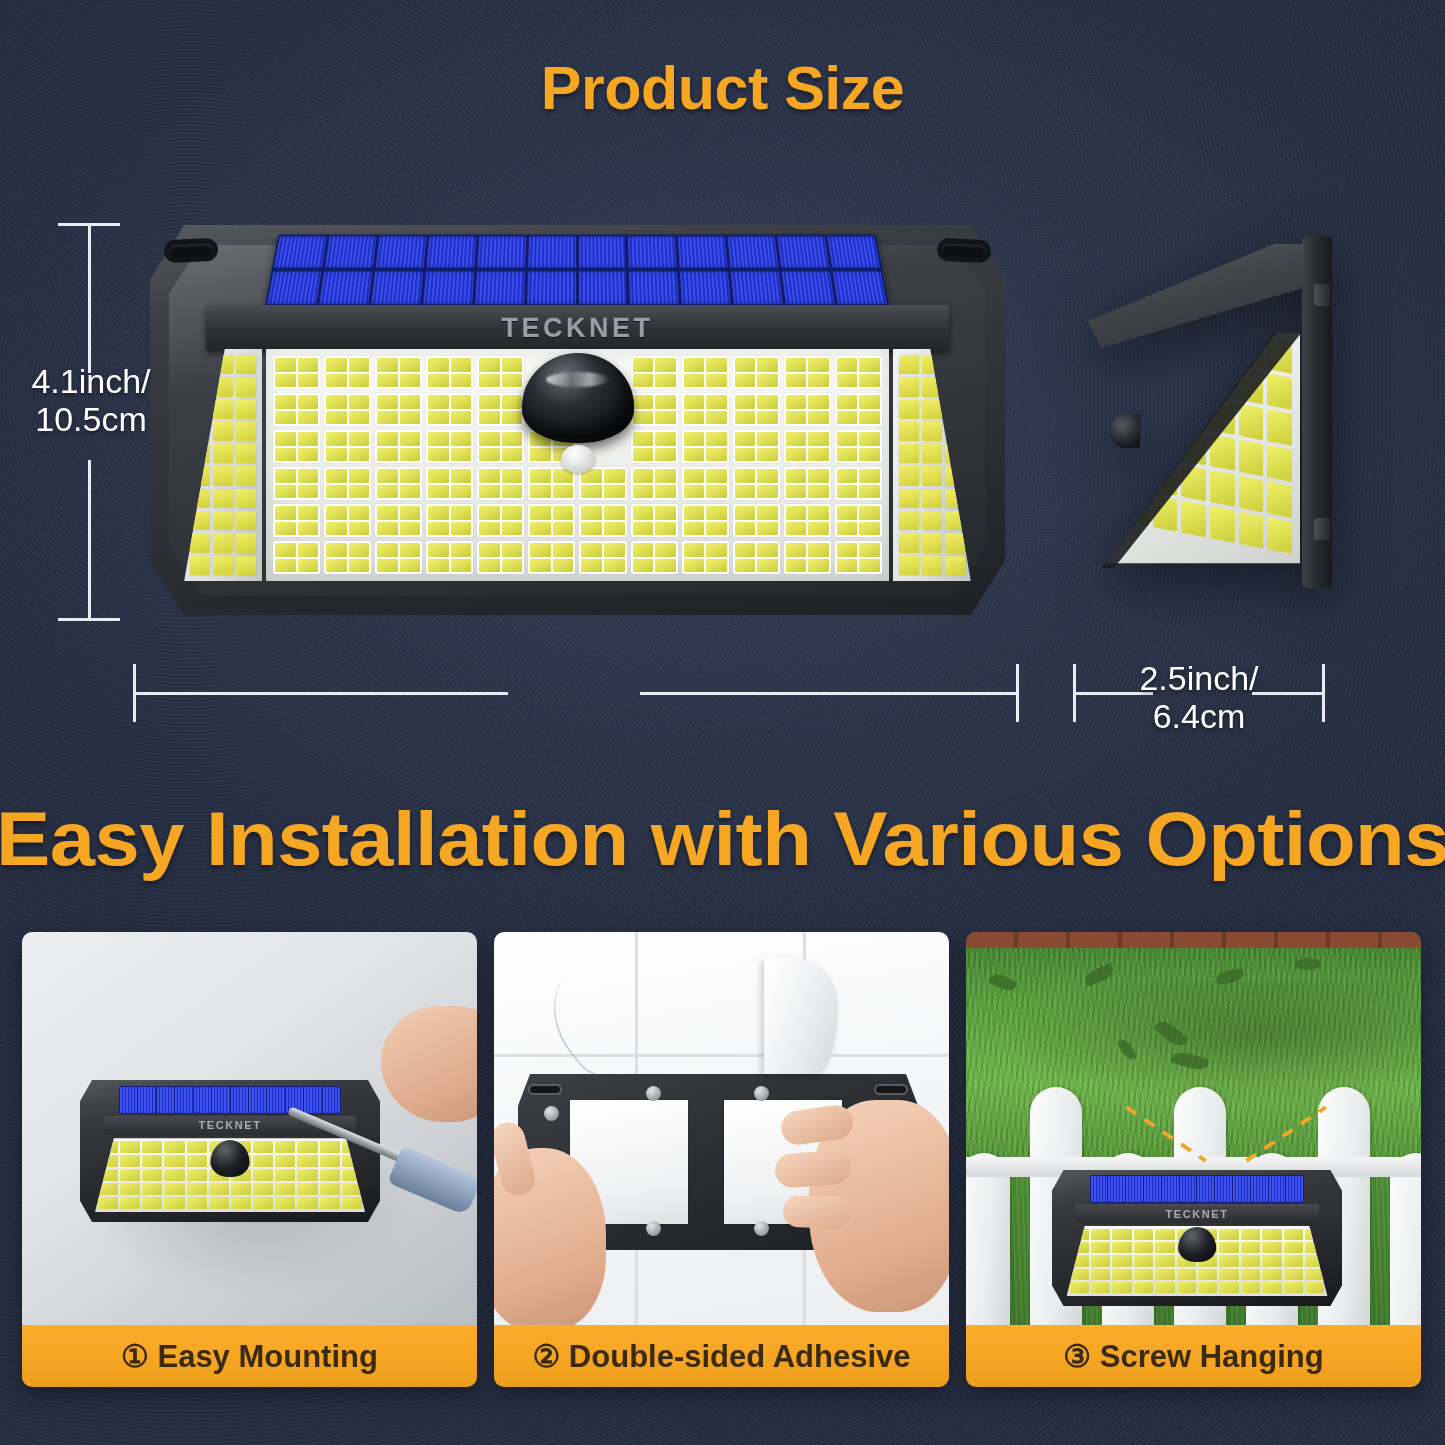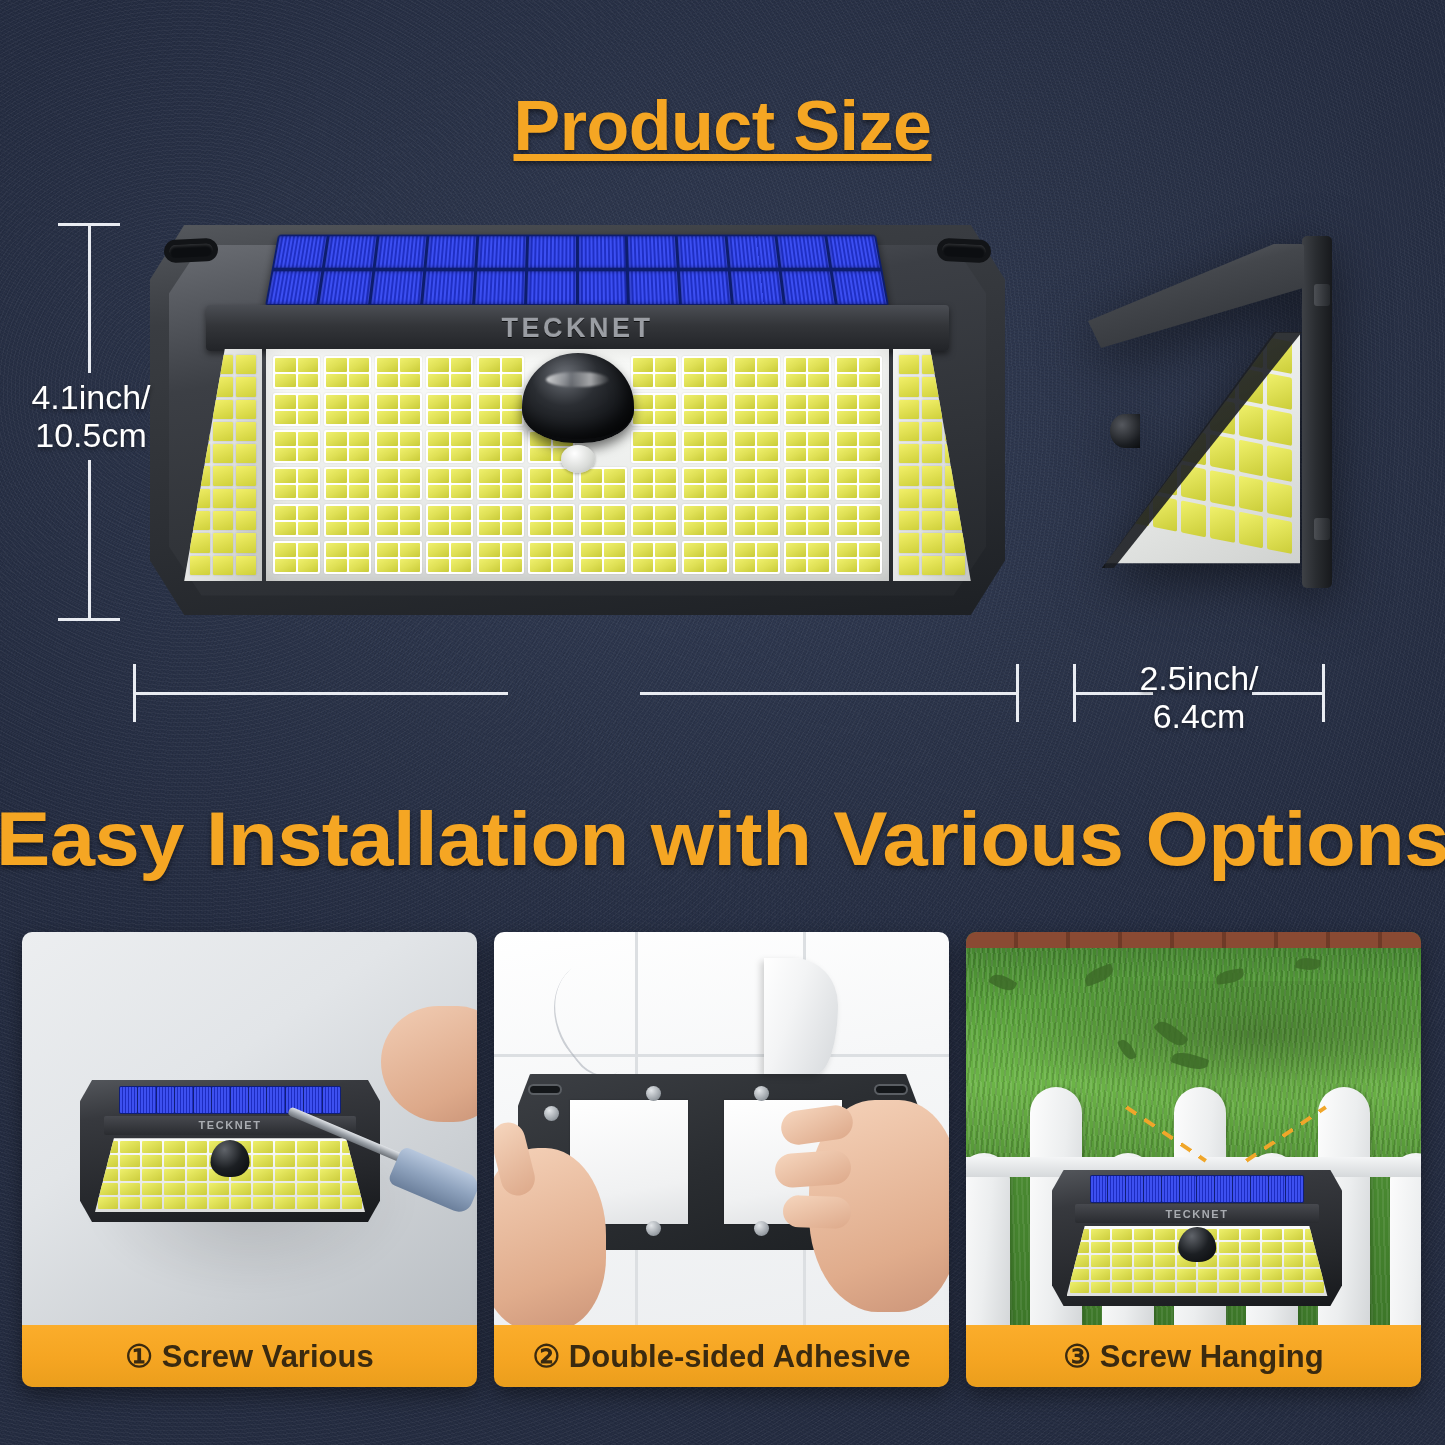--- a/index.html
+++ b/index.html
@@ -32,42 +32,42 @@
   .heading {
     position: absolute;
     width: 100%;
     text-align: center;
     color: #f5a623;
     font-weight: 800;
     letter-spacing: -0.5px;
     text-shadow: 0 3px 5px rgba(0,0,0,.45);
     z-index: 6;
   }
-  #title-product-size { top: 86px; font-size: 70px; text-decoration: underline; }
+  #title-product-size { top: 53px; font-size: 61px; }
   #title-easy-install {
     top: 795px; font-size: 76px;
     transform: scaleX(1.07); transform-origin: 50% 50%;
   }
 
   
   .dimline { position: absolute; background: #e9ecf2; z-index: 5; }
   .dimcap  { position: absolute; background: #e9ecf2; z-index: 5; }
   .dimlabel {
     position: absolute; color: #ffffff; z-index: 6;
     font-size: 34px; line-height: 1.12; text-align: center;
     text-shadow: 0 2px 4px rgba(0,0,0,.5);
     white-space: pre-line;
   }
 
   
   #dim-h-cap-top   { left: 58px; top: 223px;  width: 62px; height: 3px; }
   #dim-h-cap-bot   { left: 58px; top: 618px;  width: 62px; height: 3px; }
   #dim-h-line-up   { left: 88px; top: 226px;  width: 3px;  height: 147px; }
   #dim-h-line-down { left: 88px; top: 460px;  width: 3px;  height: 160px; }
-  #dim-h-label     { left: 6px;  top: 378px;  width: 170px; }
+  #dim-h-label     { left: 6px;  top: 362px;  width: 170px; }
 
   
   #dim-w-cap-l  { left: 133px; top: 664px; width: 3px;  height: 58px; }
   #dim-w-cap-r  { left: 1016px; top: 664px; width: 3px; height: 58px; }
   #dim-w-line-l { left: 136px; top: 692px; width: 372px; height: 3px; }
   #dim-w-line-r { left: 640px; top: 692px; width: 377px; height: 3px; }
   #dim-w-label  { left: 478px; top: 659px; width: 200px; }
 
   
   #dim-d-cap-l  { left: 1073px; top: 664px; width: 3px; height: 58px; }
@@ -1194,21 +1194,21 @@
         <div class="ml-dome"></div>
       </div>
 
       <div class="screwdriver">
         <div class="sd-shaft"></div>
         <div class="sd-handle"></div>
       </div>
       <div class="hand-sd"></div>
     </div>
     <div class="caption-bar">
-      <span>① Screw Various</span>
+      <span>① Easy Mounting</span>
     </div>
   </div>
 
   <div class="photo-panel" id="photo-2">
     <div class="photo-img">
       <div class="wall-marble"></div>
       <div class="tile-line tile-v1"></div>
       <div class="tile-line tile-v2"></div>
       <div class="tile-line tile-h1"></div>
       <div class="tile-line tile-h2"></div>

